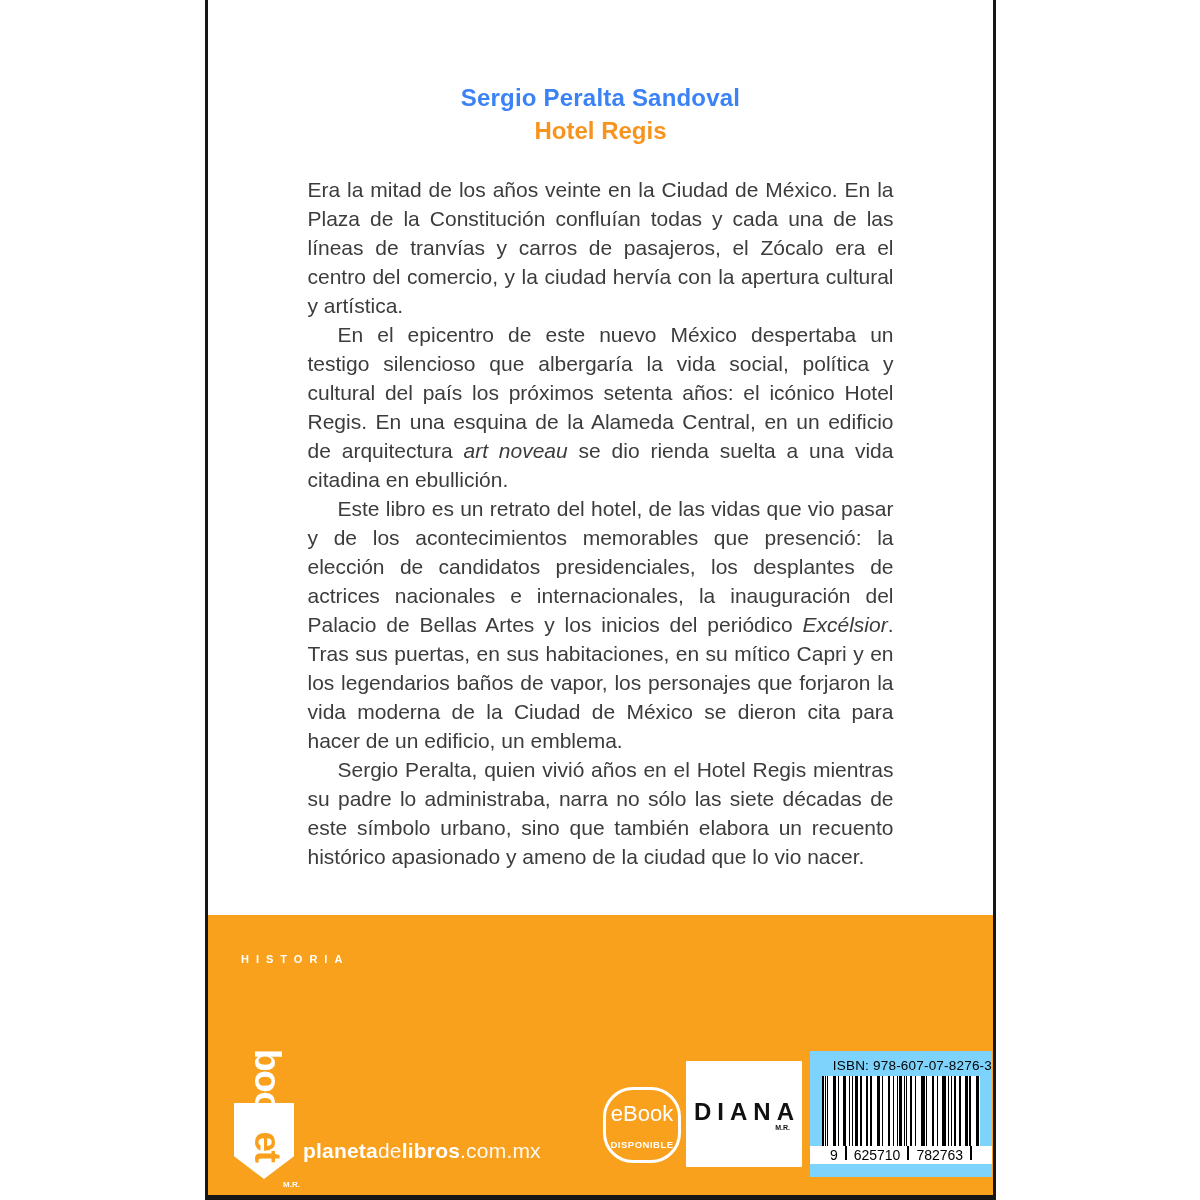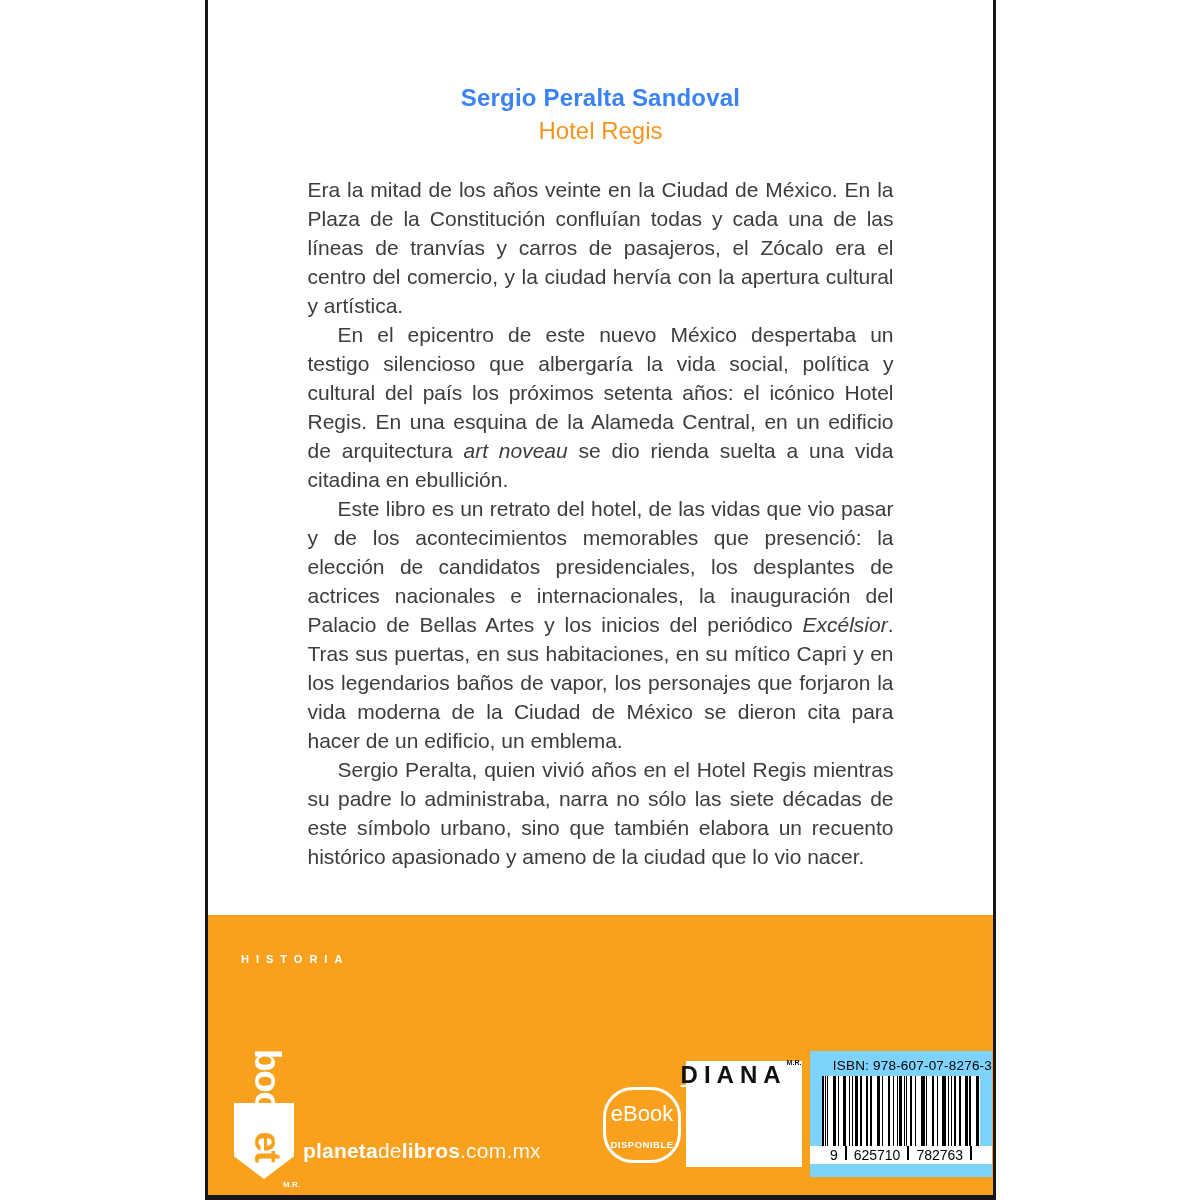--- a/index.html
+++ b/index.html
@@ -15,21 +15,21 @@
     font-family:"Liberation Sans","DejaVu Sans",sans-serif;}
   .page{position:relative;width:1200px;height:1200px;background:#fff;overflow:hidden;}
 
   .cover{position:absolute;left:205px;top:0;width:791px;height:1200px;
     border-left:3px solid var(--border_black);border-right:3px solid var(--border_black);
     display:flex;flex-direction:column;background:#fff;}
 
   
   .white-section{position:relative;height:915px;background:#fff;}
   .author{padding-top:84px;text-align:center;font-size:24px;font-weight:700;color:#3b82f6;letter-spacing:.2px;}
-  .title{margin-top:5px;text-align:center;font-size:24px;font-weight:400;color:var(--title_orange);}
+  .title{margin-top:5px;text-align:center;font-size:24px;font-weight:700;color:var(--title_orange);}
   .synopsis{margin:30px auto 0;width:586px;font-size:21px;line-height:29px;
     color:var(--body_text);text-align:justify;hyphens:auto;-webkit-hyphens:auto;}
   .synopsis p{text-indent:30px;}
   .synopsis p:first-child{text-indent:0;}
   .synopsis .it{font-style:italic;}
 
   
   .orange-section{position:relative;flex:1;background:var(--orange);color:#fff;}
   .category{position:absolute;left:33px;top:38px;font-size:11px;font-weight:700;letter-spacing:7px;}
 
@@ -50,21 +50,21 @@
 
   
   .ebook-badge{position:absolute;left:395px;top:172px;width:78px;height:76px;
     border:3px solid #fff;border-radius:30px;display:flex;flex-direction:column;
     align-items:center;justify-content:center;text-align:center;}
   .ebook-line1{font-size:22px;font-weight:400;}
   .ebook-line2{font-size:9.5px;font-weight:700;letter-spacing:.5px;margin-top:12px;}
 
   
   .diana{position:absolute;left:478px;top:146px;width:116px;height:106px;background:#fff;
-    display:flex;flex-direction:row;justify-content:center;text-decoration:underline;}
+    display:flex;flex-direction:column;justify-content:center;text-decoration:underline;}
   .diana-text{text-align:center;font-size:24px;font-weight:700;letter-spacing:6px;
     color:#111;padding-left:6px;}
   .diana-mr{font-size:7px;font-weight:700;color:#111;text-align:right;margin:-2px 12px 0 0;}
 
   
   .isbn-block{position:absolute;left:602px;top:136px;width:182px;height:126px;background:#7dd3fc;
     color:#000;padding-top:7px;text-align:right;}
   .isbn-label{font-size:13.5px;letter-spacing:.2px;}
   .barcode{height:70px;margin:3px 12px 0;background:
     repeating-linear-gradient(90deg,#000 0 2px,transparent 2px 5px,#000 5px 6px,transparent 6px 11px,

